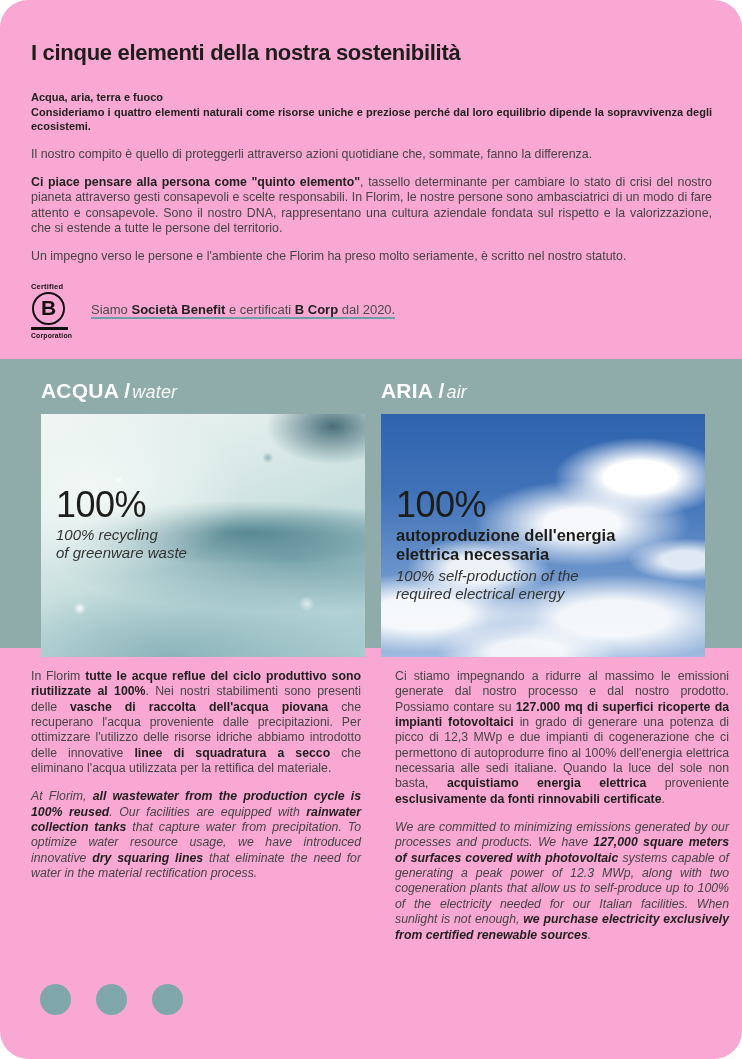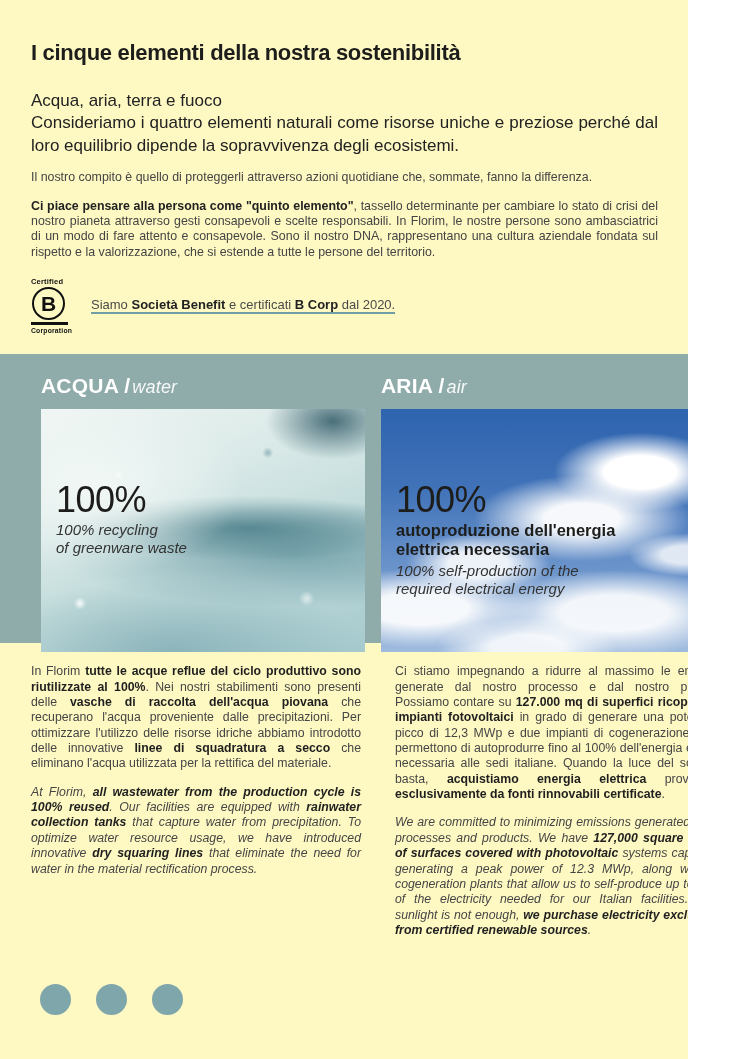--- a/index.html
+++ b/index.html
@@ -5,26 +5,26 @@
   :root{
     --teal:#8fabaa;
     --dot:#7fa7ab;
     --underline:#6d9fa5;
     --ink:#1d1d1b;
     --body:#3d3d3d;
   }
   *{margin:0;padding:0;box-sizing:border-box;}
   html,body{background:#ffffff;}
   body{font-family:"Liberation Sans", sans-serif;color:var(--body);}
-  .page{position:relative;width:688px;height:1059px;background:#fef9c3;overflow:hidden;}
+  .page{position:relative;width:742px;height:1059px;background:#f9a8d4;overflow:hidden;border-radius:28px;}
 
   
   .top{padding:40px 30px 0 31px;}
   h1.title{font-size:22px;font-weight:bold;color:var(--ink);letter-spacing:-0.3px;margin-bottom:24px;}
-  .lead{font-size:17px;font-weight:normal;color:#222;line-height:1.32;text-align:justify;margin-bottom:13px;}
+  .lead{font-size:11px;font-weight:bold;color:#222;line-height:1.32;text-align:justify;margin-bottom:13px;}
   .lead .lead-line{display:block;}
   .para{font-size:12.4px;line-height:1.24;color:#444;margin-bottom:13px;}
   .para.justify{text-align:justify;}
   .para b{color:#222;}
 
   
   .bcorp-row{display:flex;align-items:center;margin-top:17px;}
   .blogo{width:46px;flex:0 0 46px;color:#111;}
   .blogo .cert{font-size:7.5px;font-weight:bold;letter-spacing:0.2px;}
   .blogo .circle{width:33px;height:33px;border:2.6px solid #111;border-radius:50%;display:flex;align-items:center;justify-content:center;font-size:21px;font-weight:bold;margin:1px 0 2px 1px;}
@@ -91,20 +91,21 @@
   <header class="top">
     <h1 class="title">I cinque elementi della nostra sostenibilità</h1>
 
     <p class="lead">
       <span class="lead-line">Acqua, aria, terra e fuoco</span>
       <span>Consideriamo i quattro elementi naturali come risorse uniche e preziose perché dal loro equilibrio dipende la sopravvivenza degli ecosistemi.</span>
     </p>
 
     <p class="para"><span>Il nostro compito è quello di proteggerli attraverso azioni quotidiane che, sommate, fanno la differenza.</span></p>
     <p class="para justify"><b>Ci piace pensare alla persona come "quinto elemento"</b><span>, tassello determinante per cambiare lo stato di crisi del nostro pianeta attraverso gesti consapevoli e scelte responsabili. In Florim, le nostre persone sono ambasciatrici di un modo di fare attento e consapevole. Sono il nostro DNA, rappresentano una cultura aziendale fondata sul rispetto e la valorizzazione, che si estende a tutte le persone del territorio.</span></p>
+    <p class="para"><span>Un impegno verso le persone e l'ambiente che Florim ha preso molto seriamente, è scritto nel nostro statuto.</span></p>
 
     <div class="bcorp-row">
       <div class="blogo">
         <div class="cert">Certified</div>
         <div class="circle">
             <span>B</span>
           </div>
         <div class="bar"></div>
         <div class="corp">Corporation</div>
       </div>

